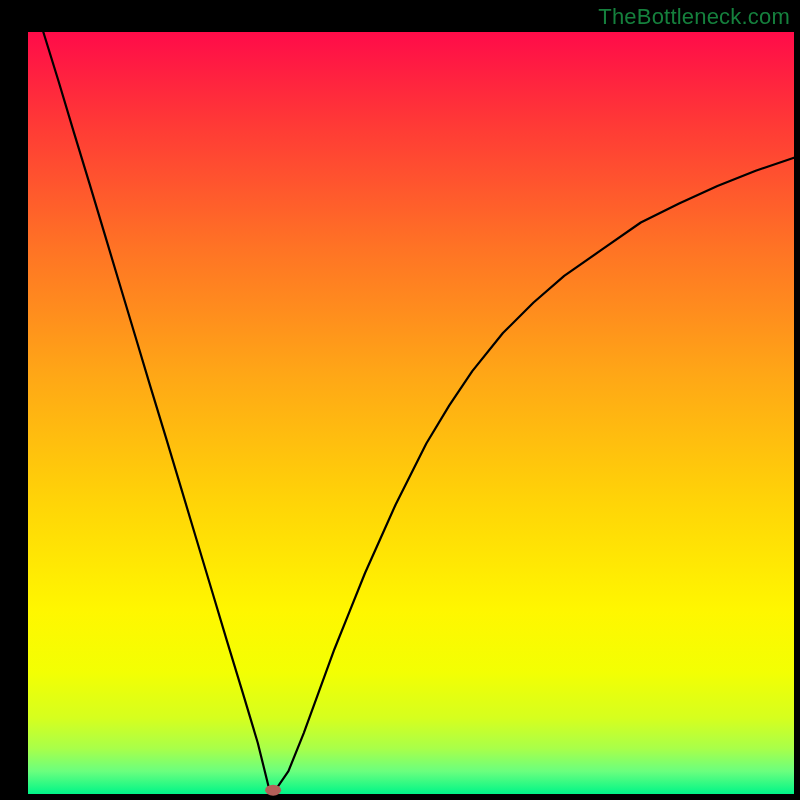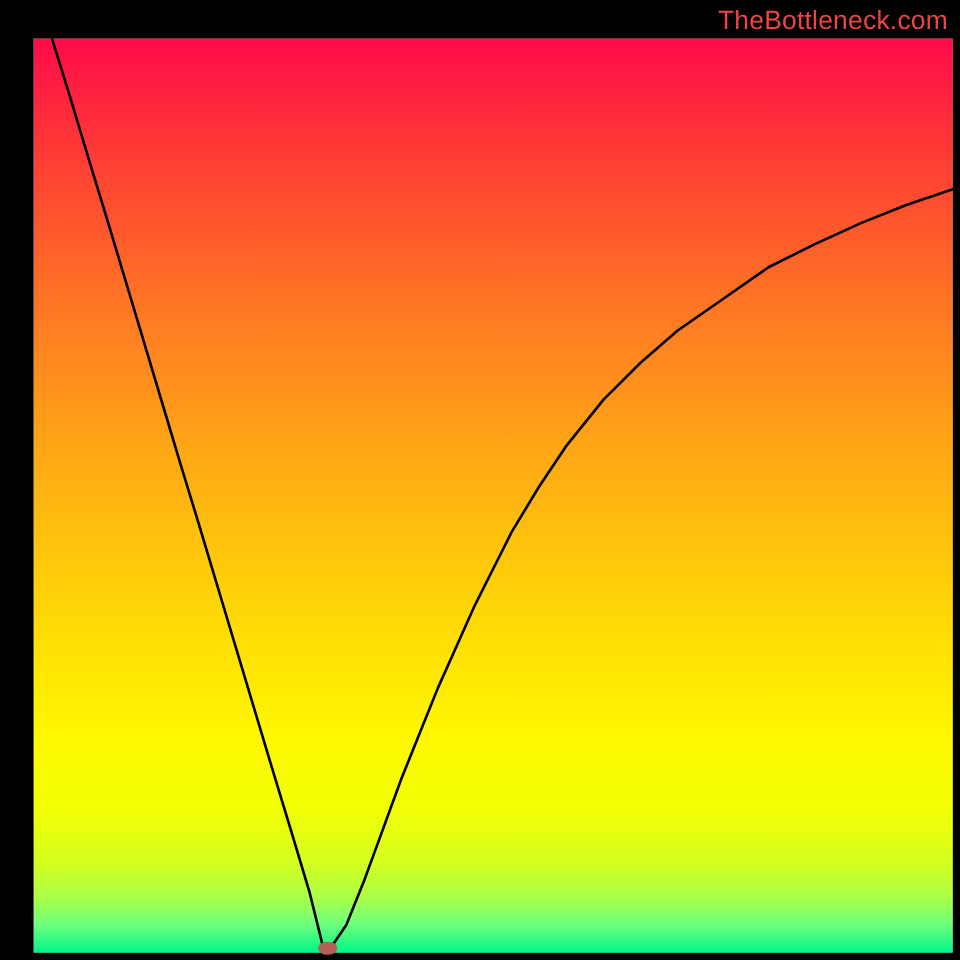--- a/index.html
+++ b/index.html
@@ -13,21 +13,21 @@
   }
   .container {
     position: relative;
     width: 800px;
     height: 800px;
   }
   .watermark {
     position: absolute;
     top: 4px;
     right: 10px;
-    color: #ef4444;
+    color: #15803d;
     font-size: 22px;
     z-index: 5;
     letter-spacing: 0.2px;
   }
   svg.chart {
     position: absolute;
     top: 0;
     left: 0;
   }
 </style>

